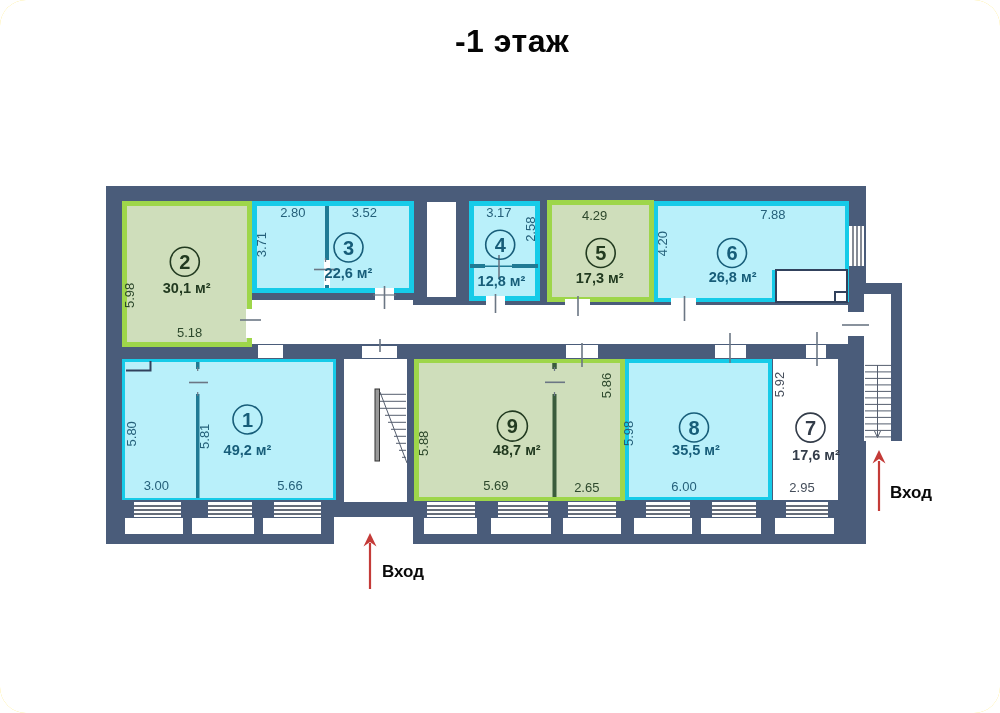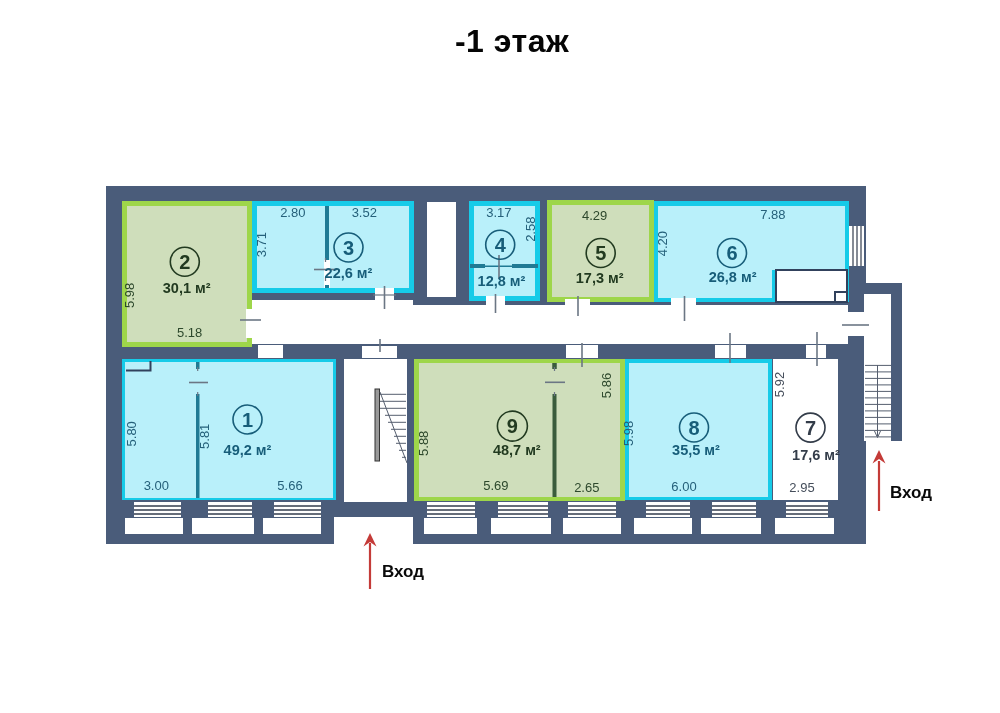--- a/index.html
+++ b/index.html
@@ -1,17 +1,17 @@
 <!DOCTYPE html>
 <html><head>
 <meta charset="utf-8">
 <style>
   html,body{margin:0;padding:0;background:#ffffff;}
   #page{position:relative;width:1000px;height:713px;background:#fde047;overflow:hidden;
-        font-family:"Liberation Sans", sans-serif;}
+        font-family:"Liberation Sans", sans-serif;border-radius:26px;}
   svg{position:absolute;left:0;top:0;}
   text{font-family:"Liberation Sans", sans-serif;}
 </style>
 </head>
 <body>
 <div id="page">
 <svg width="1000" height="713" viewBox="0 0 1000 713">
 
   <rect x="0" y="0" width="1000" height="713" fill="#ffffff"></rect>
 

